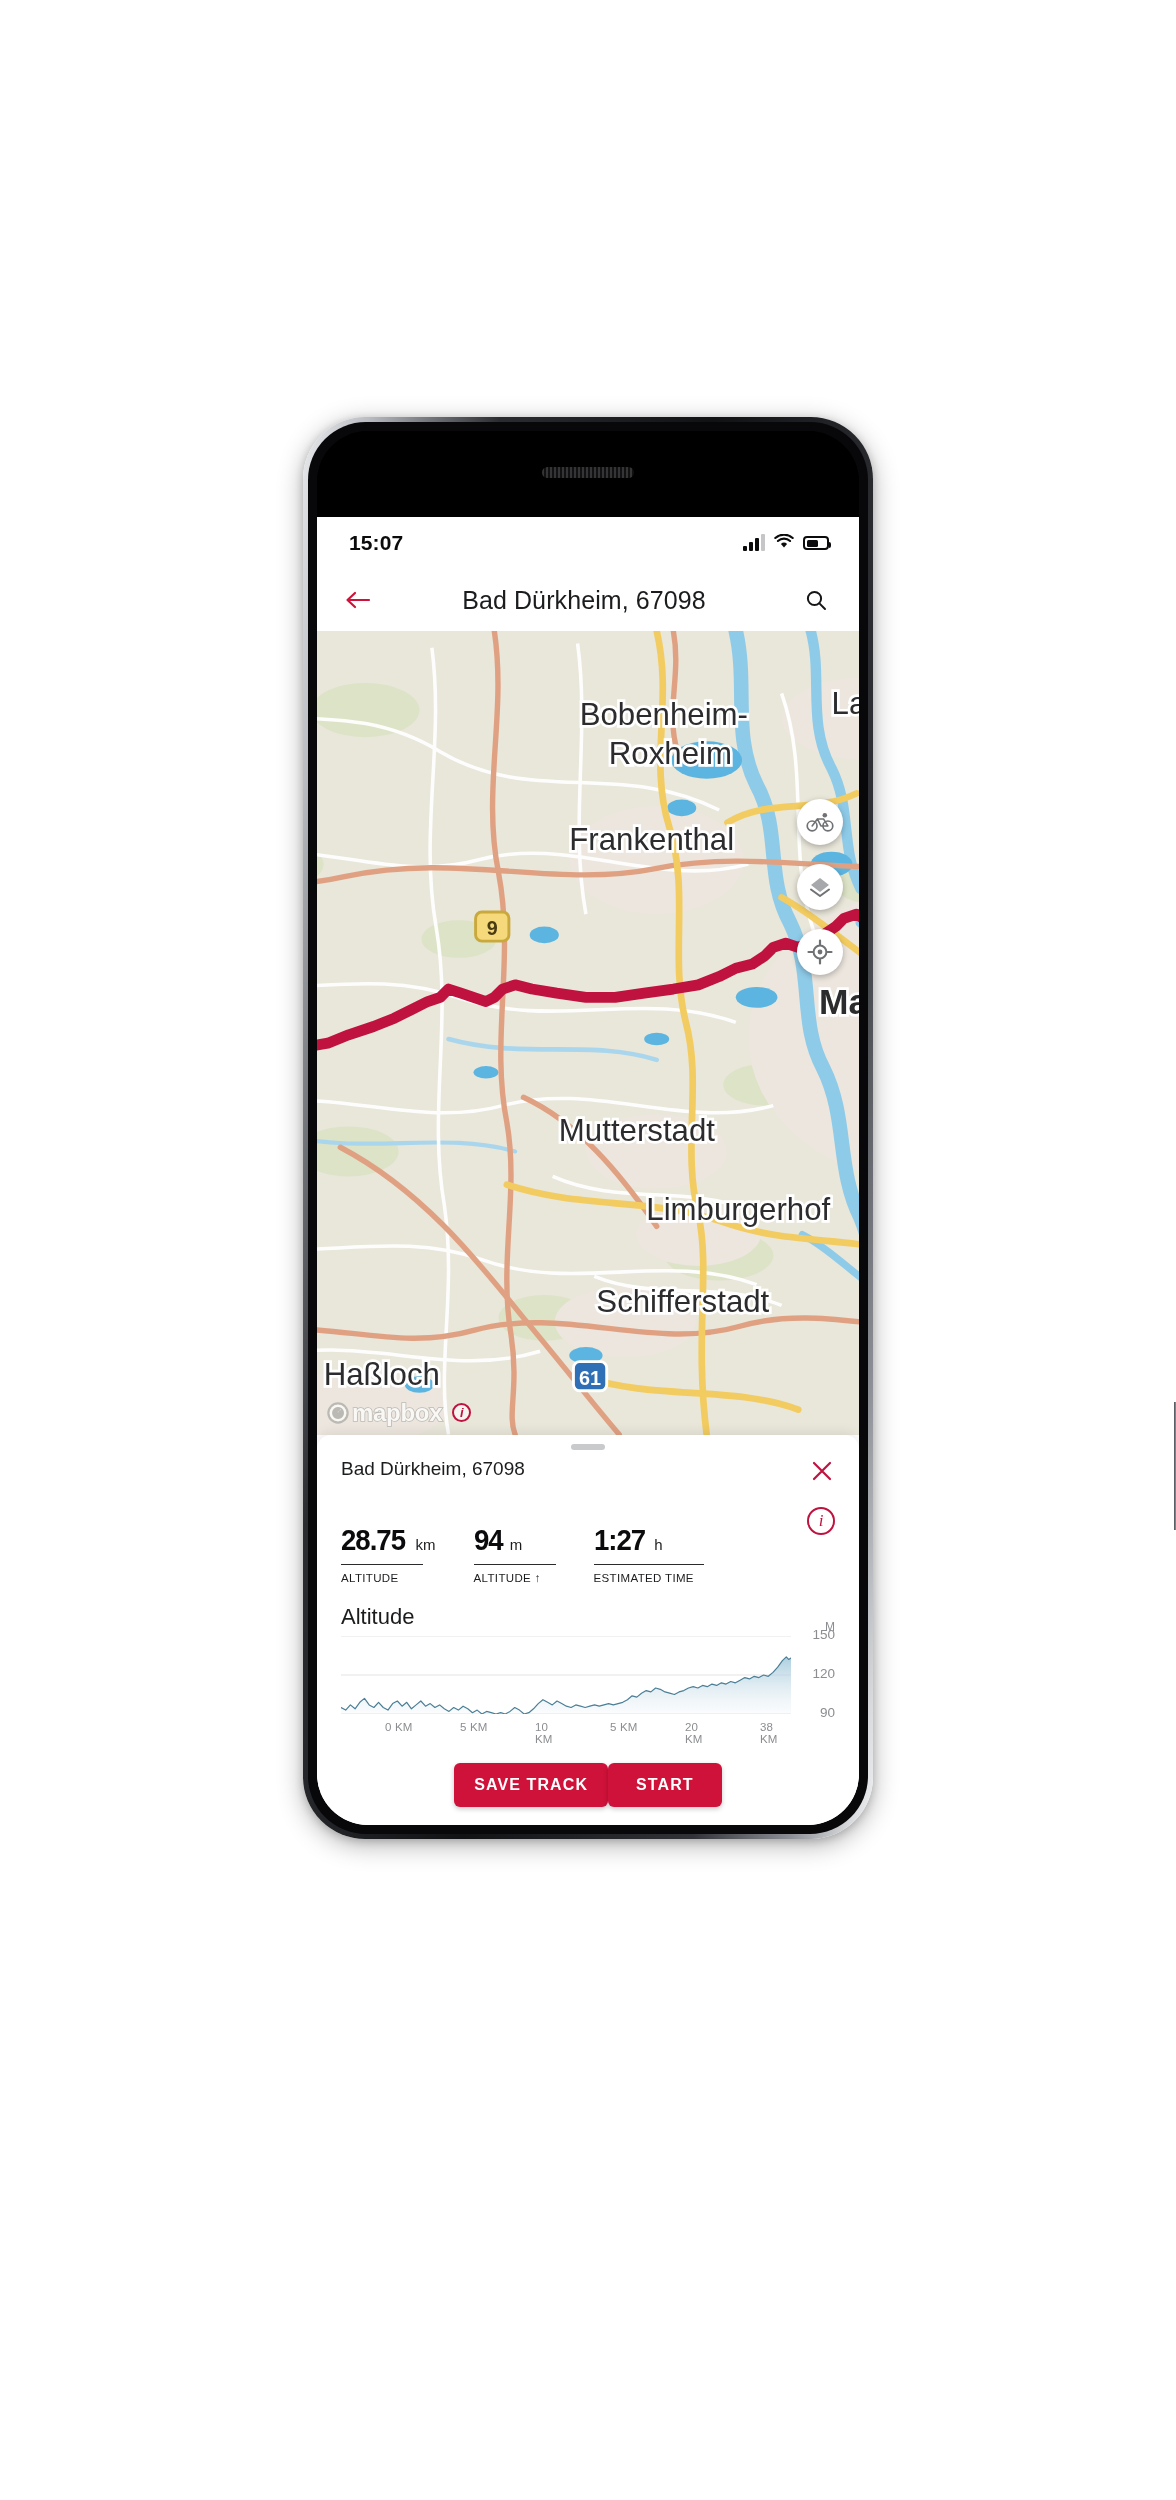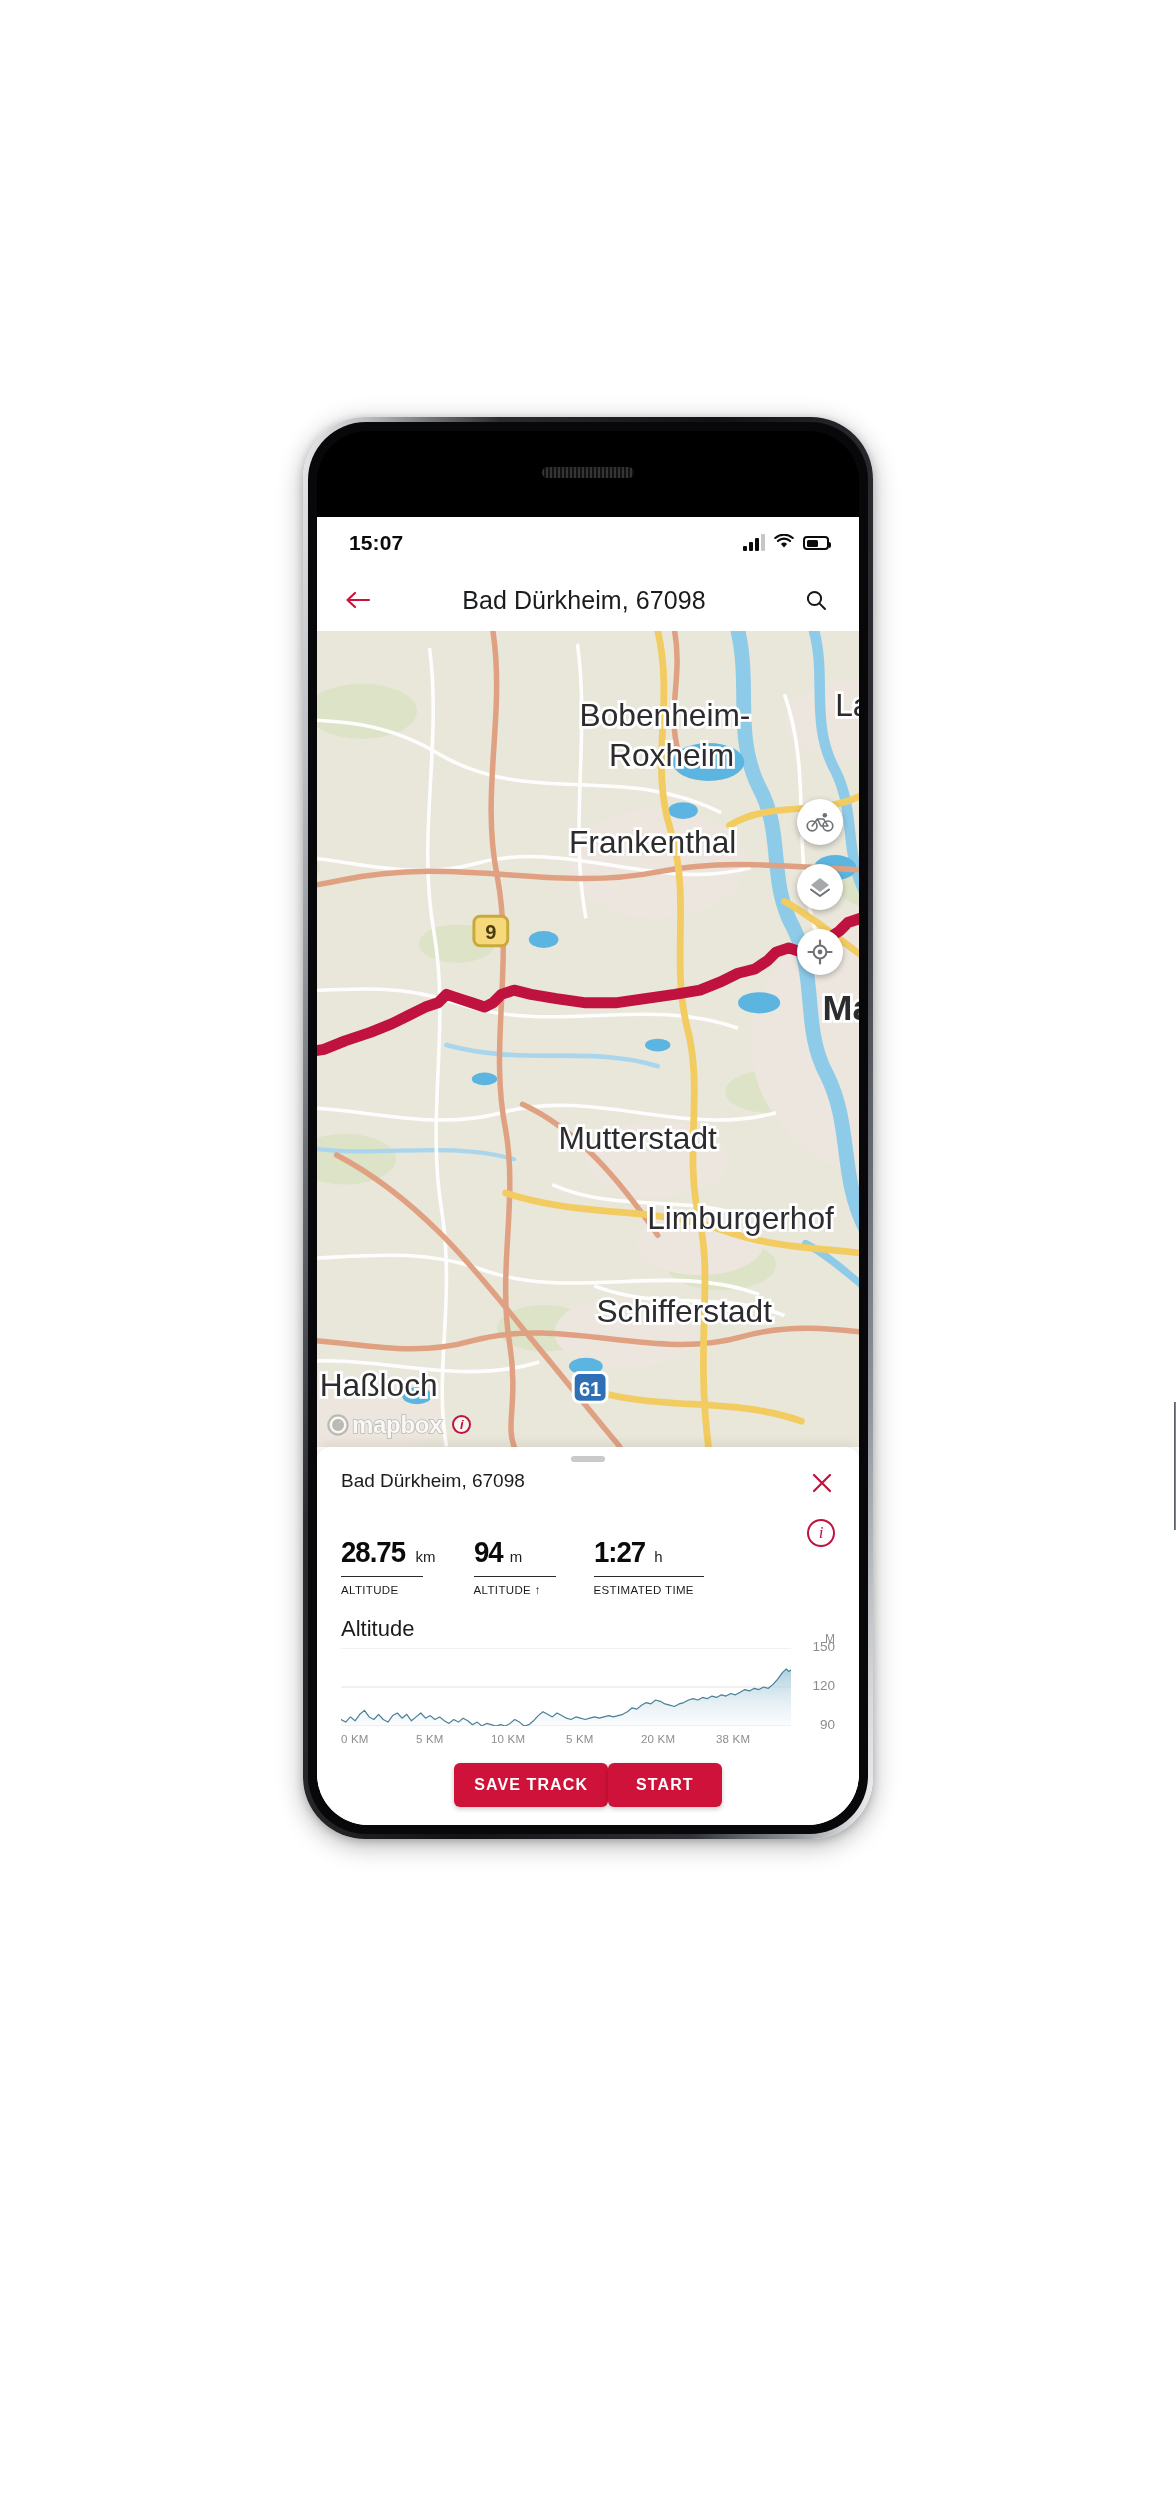--- a/index.html
+++ b/index.html
@@ -214,21 +214,21 @@
     flex: none; width: 44px; position: relative;
     font-size: 12px; color: #8b8d90; text-align: right;
     padding-left: 7px;
   }
   .y-unit { position: absolute; right: 0; top: -16px; font-size: 12px; color: #8b8d90;}
   .y-tick { position: absolute; right: 0; font-size: 13.5px; color: #8b8d90; }
   #x-axis {
     display: flex; margin-top: 7px; padding-right: 44px;
     font-size: 11.5px; color: #8b8d90; letter-spacing: .2px;
   }
-  #x-axis span { flex: 1; text-align: left; }
+  #x-axis span { flex: 1; text-align: left; margin-left: 44px; }
 
   
   #actions {
     display: flex; align-items: center; justify-content: center;
     margin-top: 18px; padding-bottom: 18px;
   }
   .btn {
     background: #cf1239; color: #fff;
     border: none; border-radius: 6px;
     font-size: 16px; font-weight: 700; letter-spacing: 1.1px;

